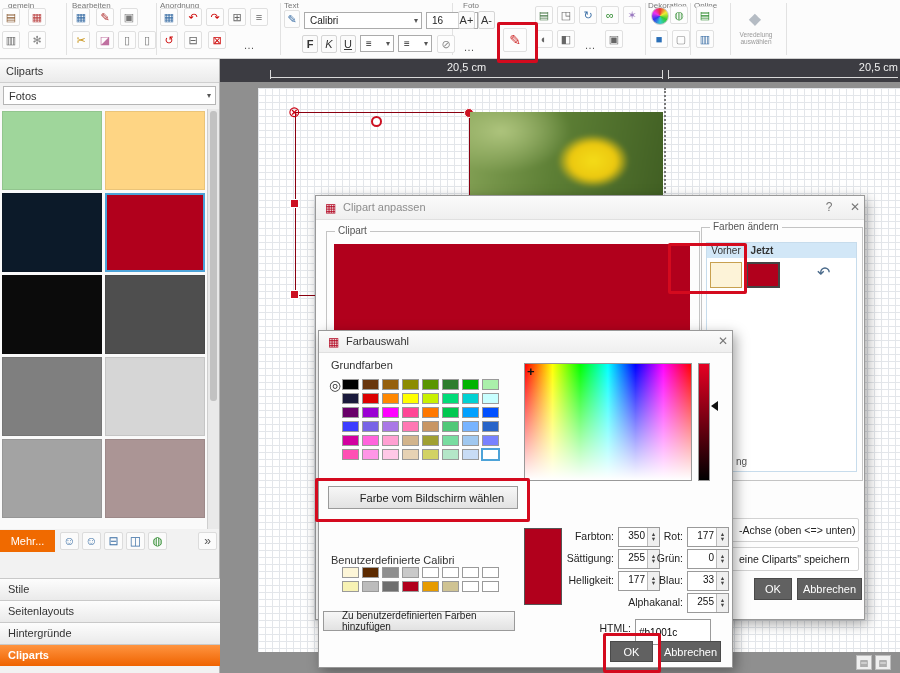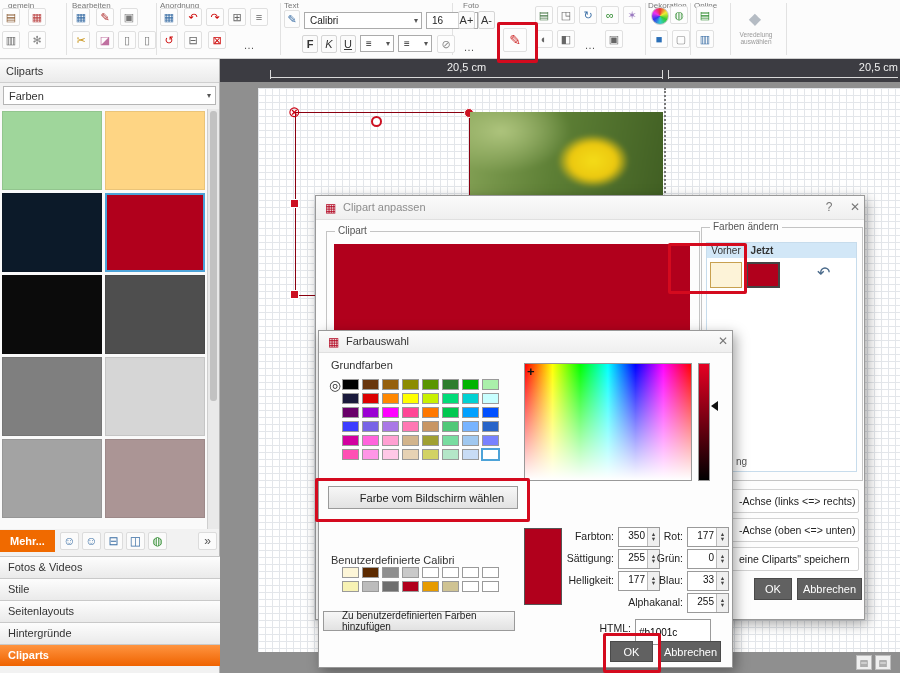--- a/index.html
+++ b/index.html
@@ -25,21 +25,21 @@
   .side-title{position:absolute;left:0;top:1px;width:219px;height:23px;background:linear-gradient(#fcfcfc,#ebebeb);
       border-bottom:1px solid #cfcfcf;line-height:22px;padding-left:6px;box-sizing:border-box;color:#333;}
   .side-combo{position:absolute;left:3px;top:27px;width:213px;height:19px;border:1px solid #b5b5b5;background:#fff;
       display:flex;align-items:center;justify-content:space-between;padding:0 4px 0 5px;box-sizing:border-box;}
   #swatch-area{position:absolute;left:0;top:50px;width:207px;height:420px;background:#fafafa;overflow:hidden;}
   .swgrid{display:grid;grid-template-columns:100px 100px;grid-auto-rows:79px;gap:3px;padding:2px;}
   .swatch{box-sizing:border-box;border:1px solid rgba(0,0,0,.08);}
   .swatch.sel{outline:2px solid #4da3d8;outline-offset:-2px;}
   .sscroll{position:absolute;left:207px;top:50px;width:12px;height:420px;background:#e9e9e9;border-left:1px solid #cfcfcf;box-sizing:border-box;}
   .sthumb{position:absolute;left:2px;top:2px;width:7px;height:290px;background:#c2c2c2;border-radius:3px;}
-  .more-btn{position:absolute;left:0;top:471px;width:55px;height:22px;background:#f06a00;color:#fff;font-weight:bold;
+  .more-btn{position:absolute;left:0;top:471px;width:55px;height:22px;background:#f06a00;color:#fff;font-weight:normal;
       display:flex;align-items:center;justify-content:center;font-size:11px;}
   .mini{position:absolute;top:473px;width:19px;height:18px;display:flex;align-items:center;justify-content:center;
       font-size:12px;color:#3a6ea5;border:1px solid #dcdcdc;background:#fbfbfb;border-radius:2px;box-sizing:border-box;}
   .navitem{position:absolute;left:0;width:220px;height:22px;border-top:1px solid #c9c9c9;
       background:linear-gradient(#fdfdfd,#eaeaea);line-height:21px;padding-left:8px;box-sizing:border-box;color:#333;}
   .navitem.active{background:linear-gradient(#ff9440,#ef6300);color:#fff;font-weight:bold;}
   
   #canvas{position:absolute;left:220px;top:59px;width:680px;height:614px;background:#8f8f8f;}
   #darkstrip{position:absolute;left:220px;top:59px;width:680px;height:23px;background:#3c3c42;}
   .ruler-lab{position:absolute;top:61px;color:#f0f0f0;font-size:11px;text-align:center;}
@@ -178,21 +178,21 @@
     <div class="ic" style="left:696px;top:6px;color:#2d8a2d">▤</div>
     <div class="ic" style="left:696px;top:30px;color:#3a6ea5">▥</div>
 
     <div class="ic noborder" style="left:744px;top:8px;width:22px;height:20px;font-size:16px;color:#b5bcc4">◆</div>
     <div class="finish-label" style="left:733px;top:31px;width:46px">Veredelung auswählen</div>
   </div>
 
   <div id="sidebar">
     <div class="side-title">Cliparts</div>
     <div class="side-combo">
-      <span>Farben</span>
+      <span>Fotos</span>
       <span style="font-size:8px;color:#555">▾</span>
     </div>
     <div id="swatch-area">
       <div class="swgrid">
           <div class="swatch" style="background: rgb(159, 214, 155);"></div>
           <div class="swatch" style="background: rgb(254, 213, 132);"></div>
           <div class="swatch" style="background: rgb(12, 26, 41);"></div>
           <div class="swatch sel" style="background: rgb(177, 0, 28);"></div>
           <div class="swatch" style="background: rgb(11, 11, 11);"></div>
           <div class="swatch" style="background: rgb(78, 78, 78);"></div>
@@ -207,21 +207,20 @@
       </div>
 
     <div class="more-btn">Mehr...</div>
     <div class="mini" style="left:60px">☺</div>
     <div class="mini" style="left:82px">☺</div>
     <div class="mini" style="left:104px">⊟</div>
     <div class="mini" style="left:126px">◫</div>
     <div class="mini" style="left:148px;color:#2d8a2d">◍</div>
     <div class="mini" style="left:198px;color:#555">»</div>
 
-    <div class="navitem" style="top:497px">Fotos &amp; Videos</div>
     <div class="navitem" style="top:519px">Stile</div>
     <div class="navitem" style="top:563px">Hintergründe</div>
     <div class="navitem" style="top:541px">Seitenlayouts</div>
     <div class="navitem active" style="top:585px">Cliparts</div>
   </div>
 
   <div id="canvas"></div>
   <div id="darkstrip"></div>
   <span class="ruler-lab" style="left:270px;width:393px">20,5 cm</span>
   <span class="ruler-lab" style="left:790px;width:108px;text-align:right">20,5 cm</span>
@@ -268,23 +267,20 @@
         <span style="position:absolute;left:2px;top:2px;width:34px;text-align:center;font-size:10px">Vorher</span>
         <span style="position:absolute;left:38px;top:2px;width:34px;text-align:center;font-size:10px;font-weight:bold">Jetzt</span>
         <div style="position:absolute;left:3px;top:19px;width:32px;height:26px;background:#fdf3d8;border:1px solid #c8a050;box-sizing:border-box"></div>
         <div style="position:absolute;left:39px;top:19px;width:34px;height:26px;background:#b1001c;border:2px solid #444;box-sizing:border-box"></div>
         <span style="position:absolute;left:110px;top:20px;font-size:16px;color:#4a6a8a">↶</span>
       </div>
     </div>
 
     <span style="position:absolute;left:420px;top:260px;font-size:10px;color:#555">ng</span>
 
-    <div class="mirror-row" style="left:345px;top:293px;padding-left:77px">
-      <span>-Achse (links &lt;=&gt; rechts)</span>
-    </div>
     <div class="mirror-row" style="left:345px;top:322px;padding-left:77px">
       <span>-Achse (oben &lt;=&gt; unten)</span>
     </div>
     <div class="mirror-row" style="left:345px;top:351px;padding-left:77px">
       <span>eine Cliparts" speichern</span>
     </div>
 
     <div class="dbtn" style="left:438px;top:382px;width:38px;height:22px">OK</div>
     <div class="dbtn" style="left:481px;top:382px;width:65px;height:22px">Abbrechen</div>
   </div>

